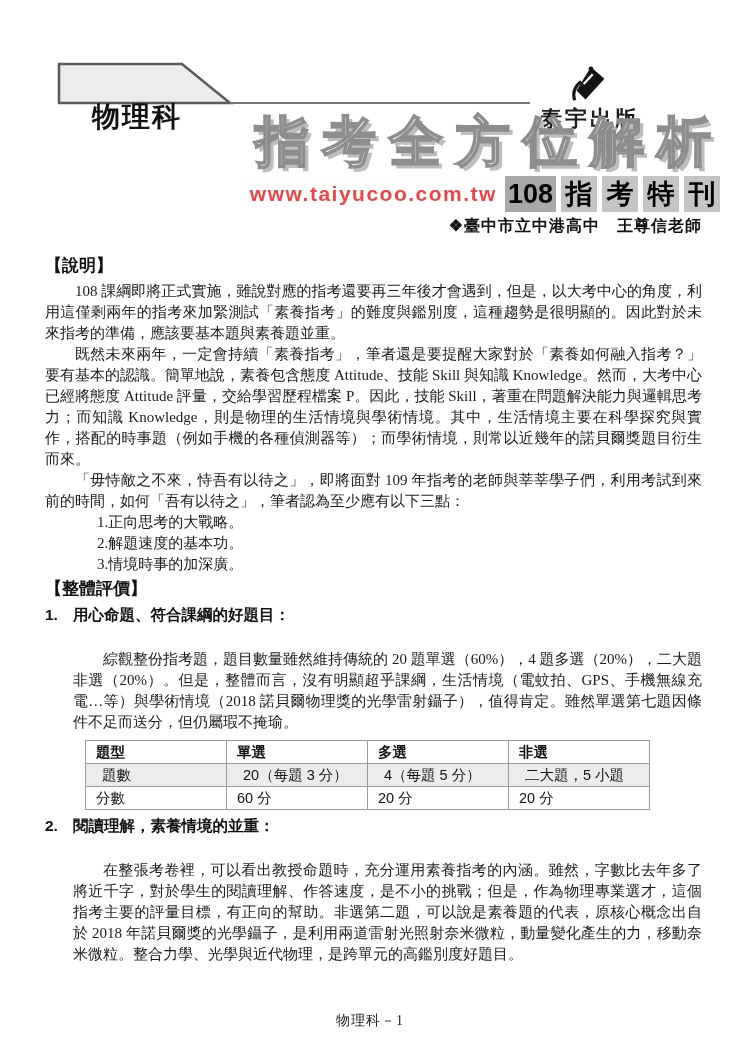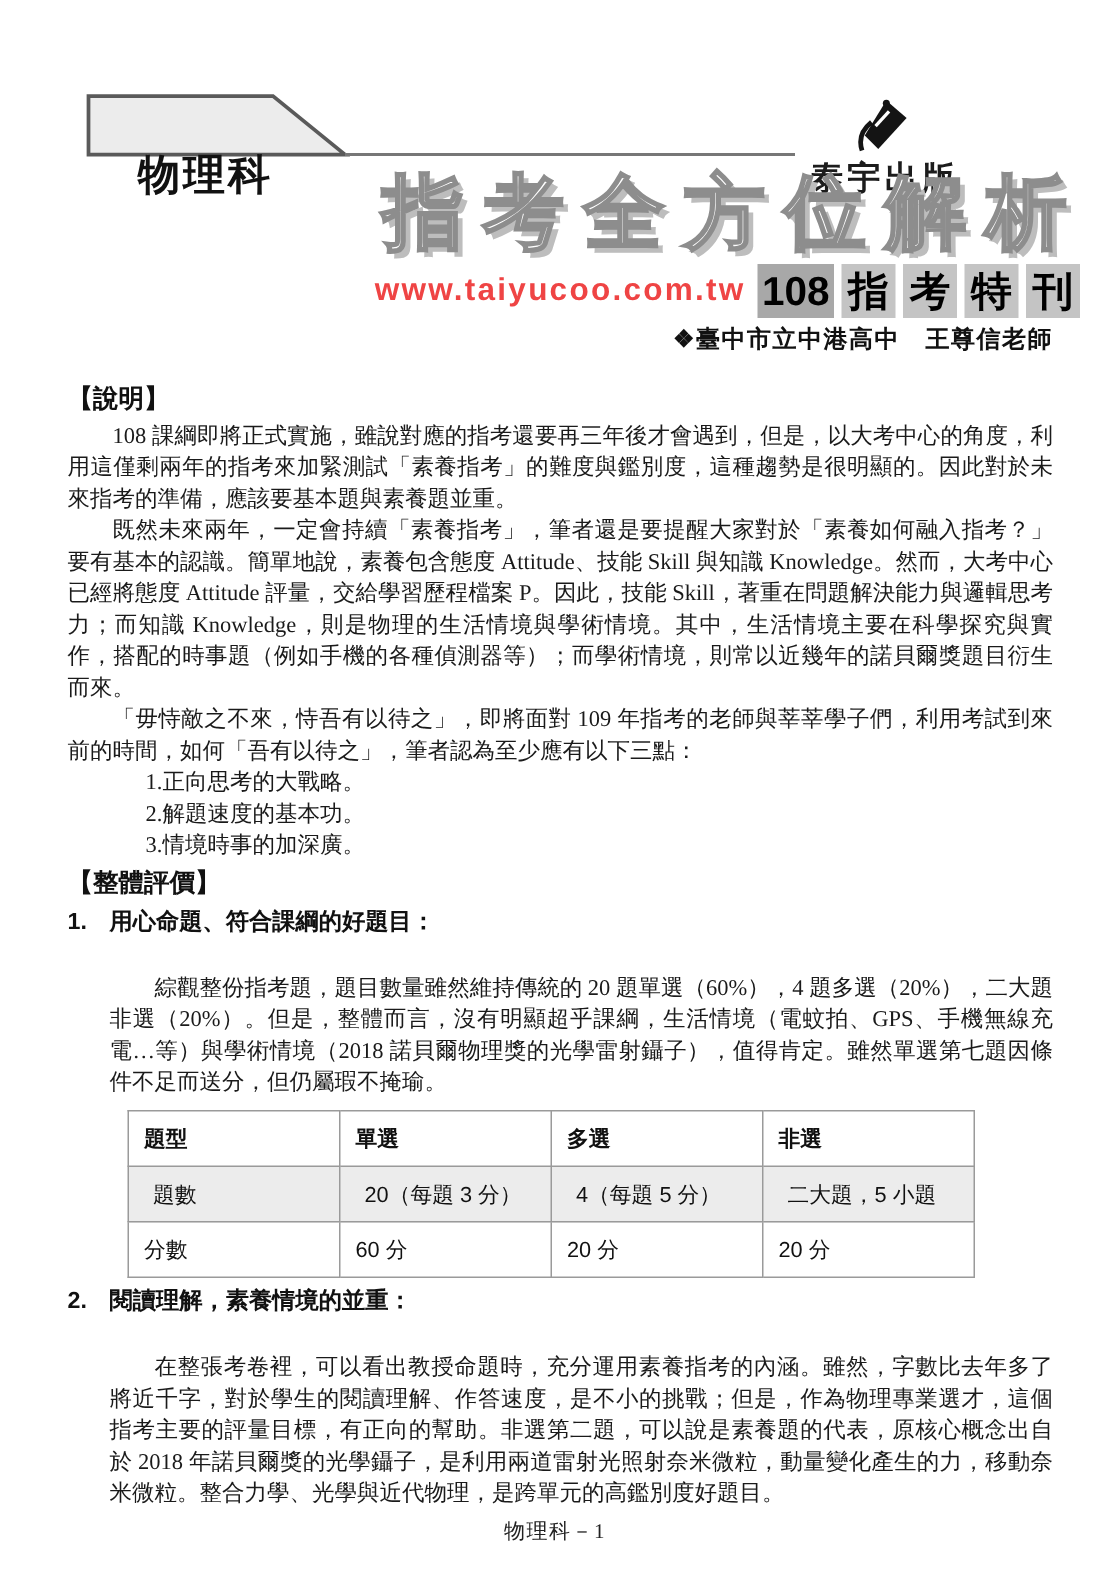--- a/index.html
+++ b/index.html
@@ -73,21 +73,21 @@
     font-weight:bold; font-size:15.5px; line-height:21px; color:#111; margin-top:2px;
   }
   .item-head .no { width:28px; }
   .item-body { margin-left:28px;margin-top:24px; }
   
   table.stats {
     border-collapse:collapse; margin:7px 0 5px 40px; width:565px;
     font-family:"Liberation Sans", sans-serif; font-size:14.5px; color:#111;
   }
   table.stats td {
-    border:1.5px solid #9a9a9a; padding:1px 10px; height:37px; width:25%;
+    border:1.5px solid #9a9a9a; padding:1px 10px; height:23px; width:25%;
   }
   table.stats tr.hdr td { font-weight:600; background:#fff; }
   table.stats tr.shade td { background:#ececec;padding-left:16px; }
   
   .footer {
     position:absolute; left:0; right:0; top:996px; text-align:center;
     font-size:14px; color:#222; letter-spacing:1px;margin-top:16px;
   }
 </style>
 </head>

